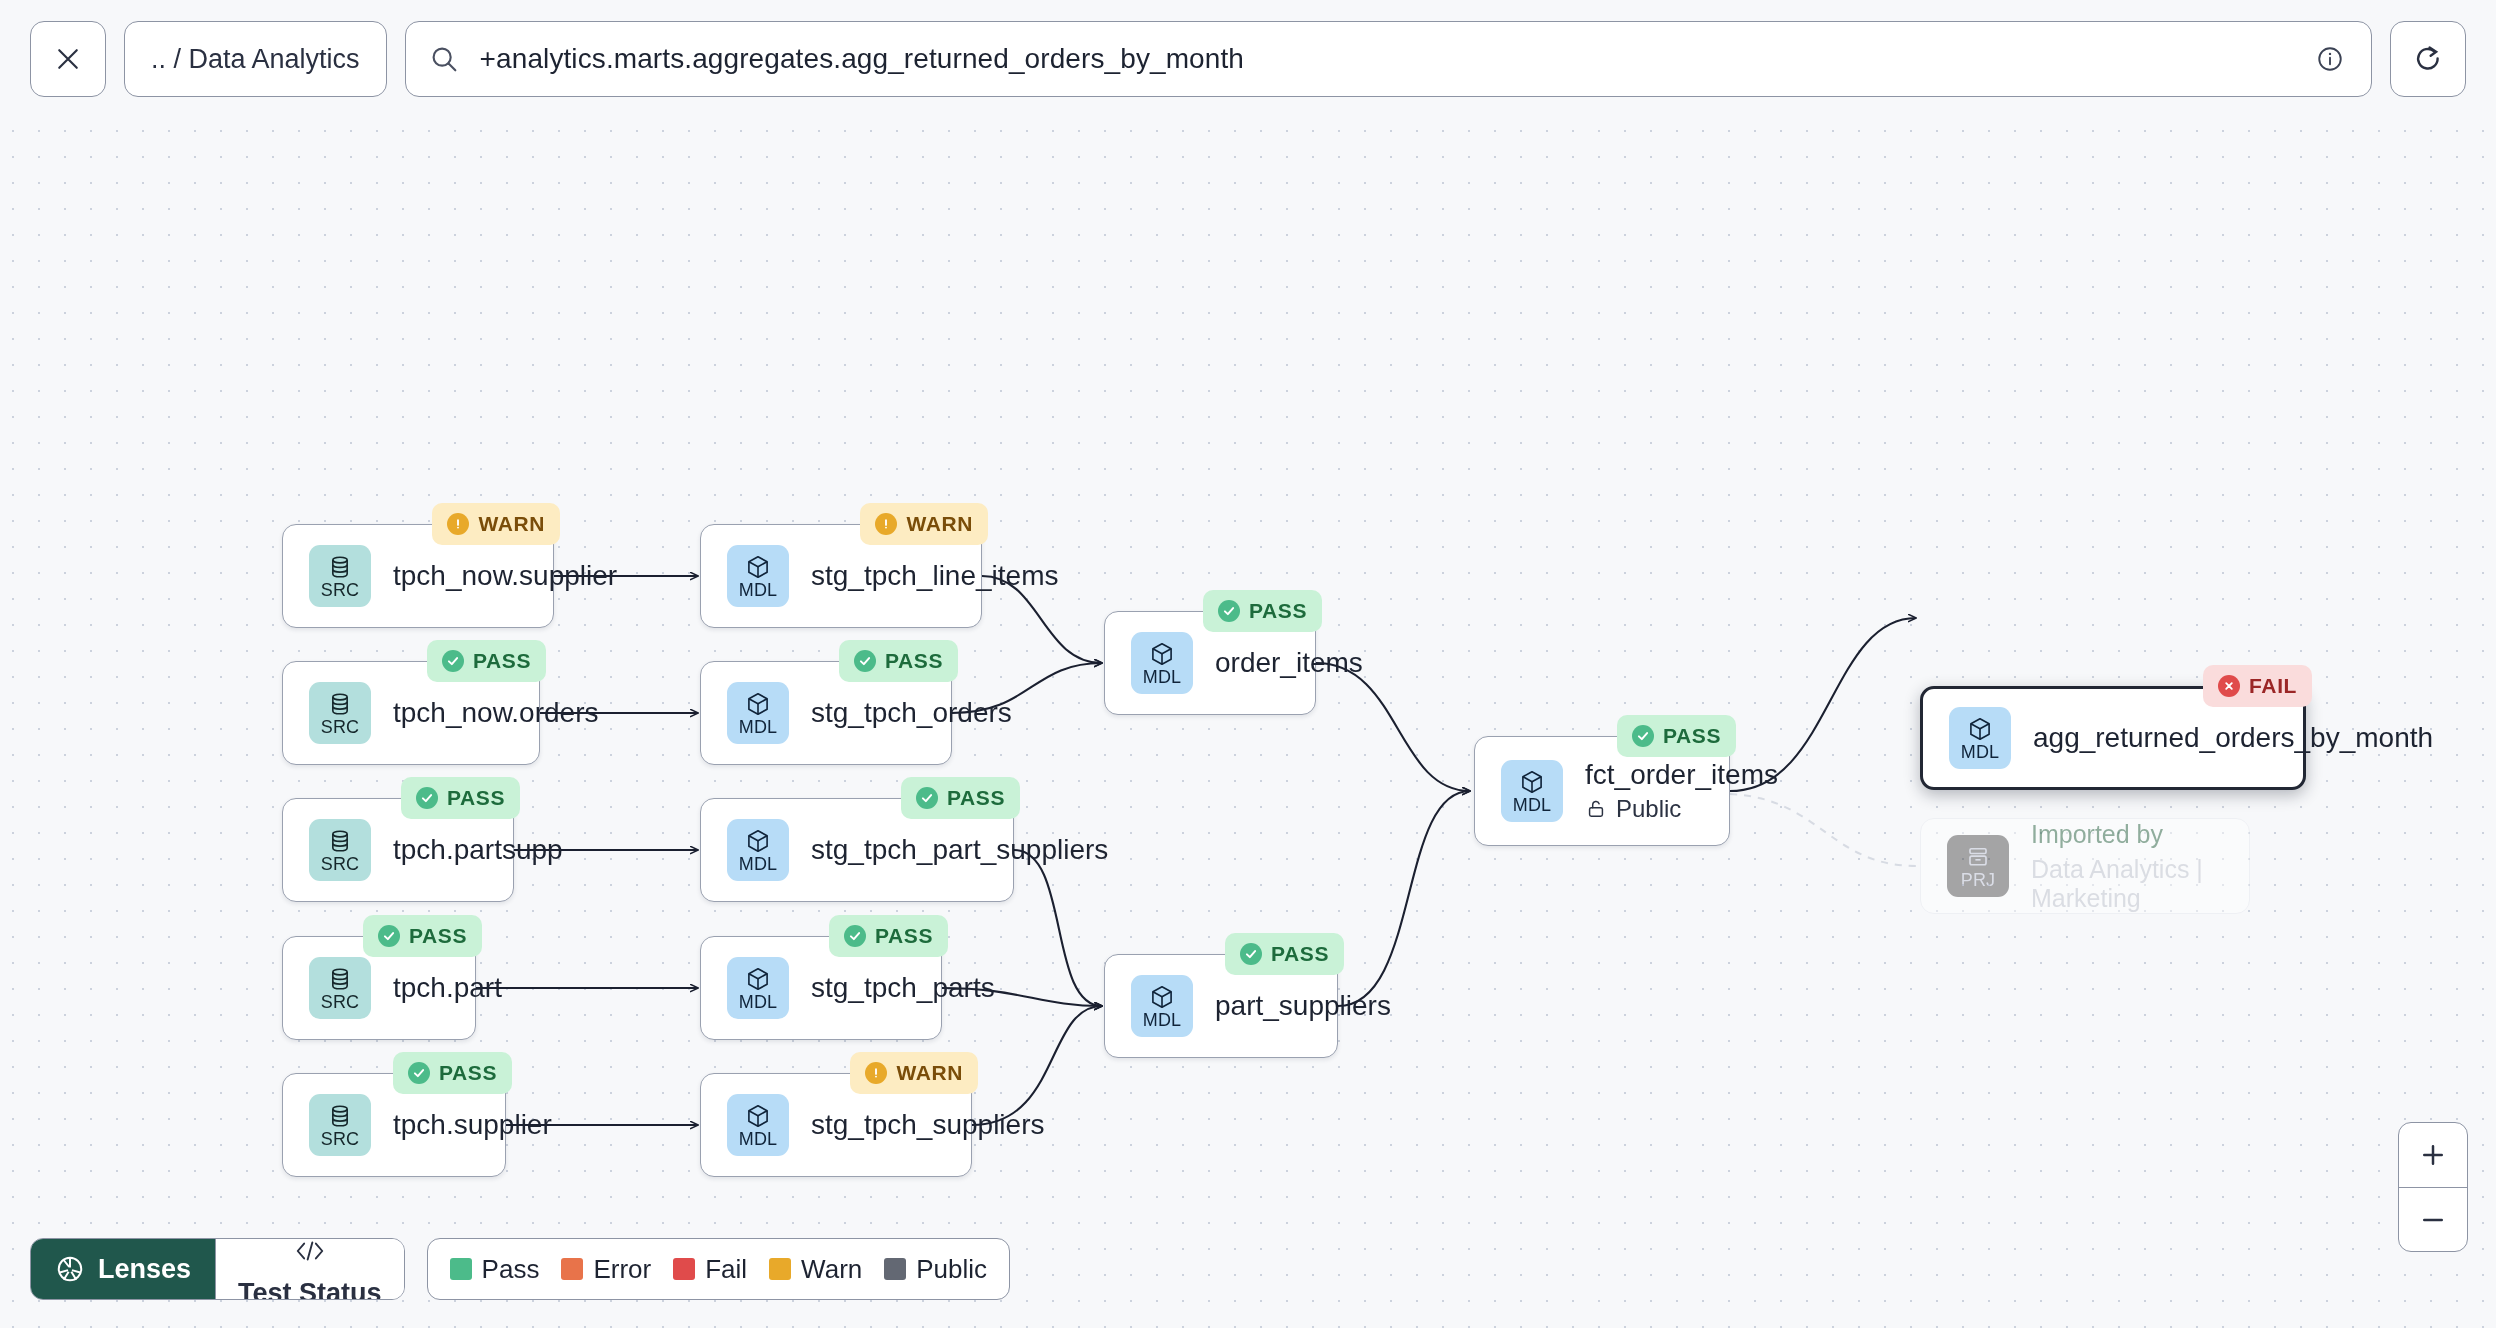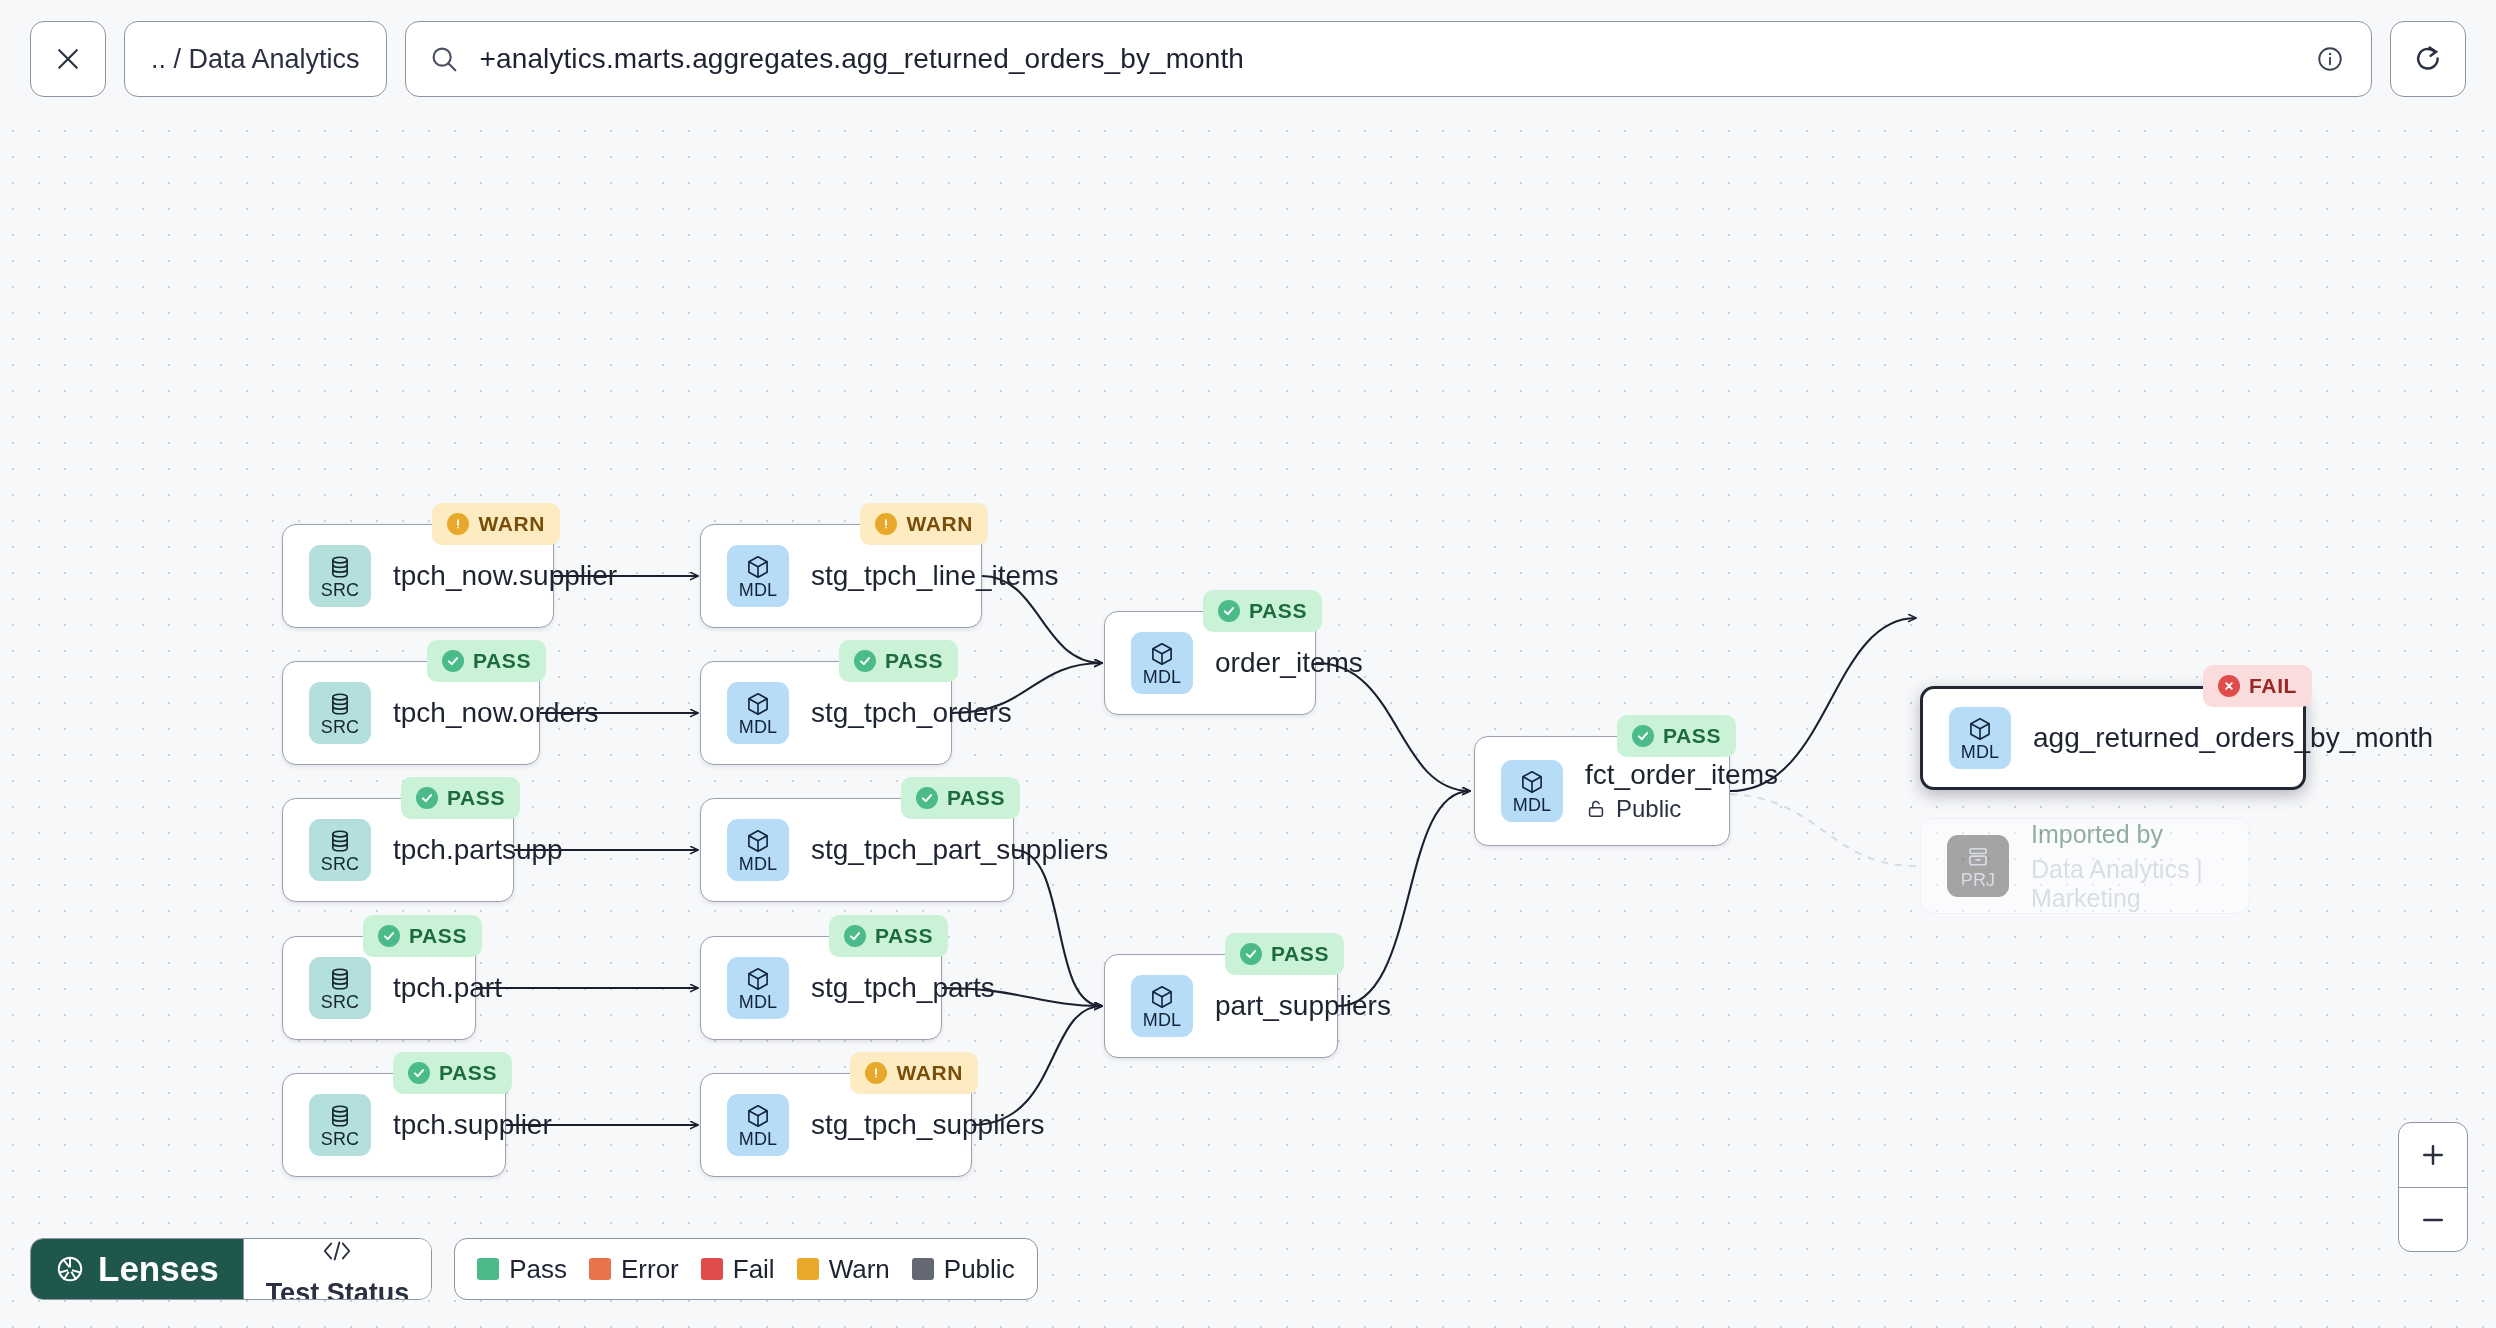--- a/index.html
+++ b/index.html
@@ -139,21 +139,21 @@
   .lens-group {
     display: flex; align-items: stretch;
     border-radius: 13px; overflow: hidden;
     border: 1.6px solid #8d94a4;
     height: 62px;
   }
   .lenses {
     background: #20574c; color: #ffffff;
     display: flex; align-items: center; gap: 13px;
     padding: 0 24px;
-    font-size: 35px; font-weight: 600;
+    font-size: 27px; font-weight: 600;
   }
   .teststatus {
     background: #ffffff; color: #2a3041;
     display: flex; align-items: center; gap: 15px;
     padding: 0 22px;
     font-size: 27px; font-weight: 600;
     border-left: 1.6px solid #8d94a4;
     flex-direction: column;
   }
   .legend {

